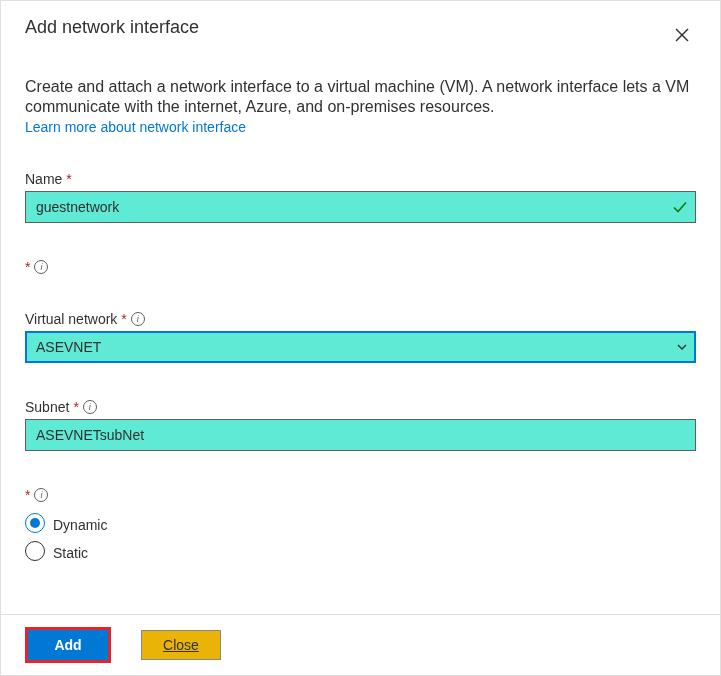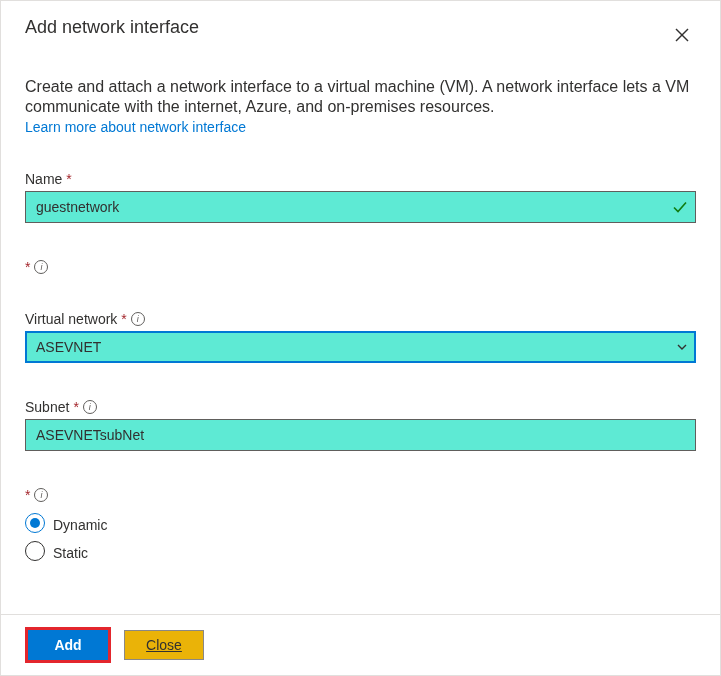--- a/index.html
+++ b/index.html
@@ -135,21 +135,21 @@
     position: absolute;
     left: 4px; top: 4px;
     width: 10px; height: 10px;
     border-radius: 50%;
     background: #0078d4;
   }
   .footer {
     border-top: 1px solid #e1dfdd;
     padding: 12px 24px;
     display: flex;
-    gap: 13px;
+    gap: 30px;
     align-items: center;
     text-decoration: underline;
   }
   .btn-primary-wrap {
     border: 3px solid #e3262d;
     padding: 0;
     display: inline-block;
   }
   .btn {
     height: 30px;

